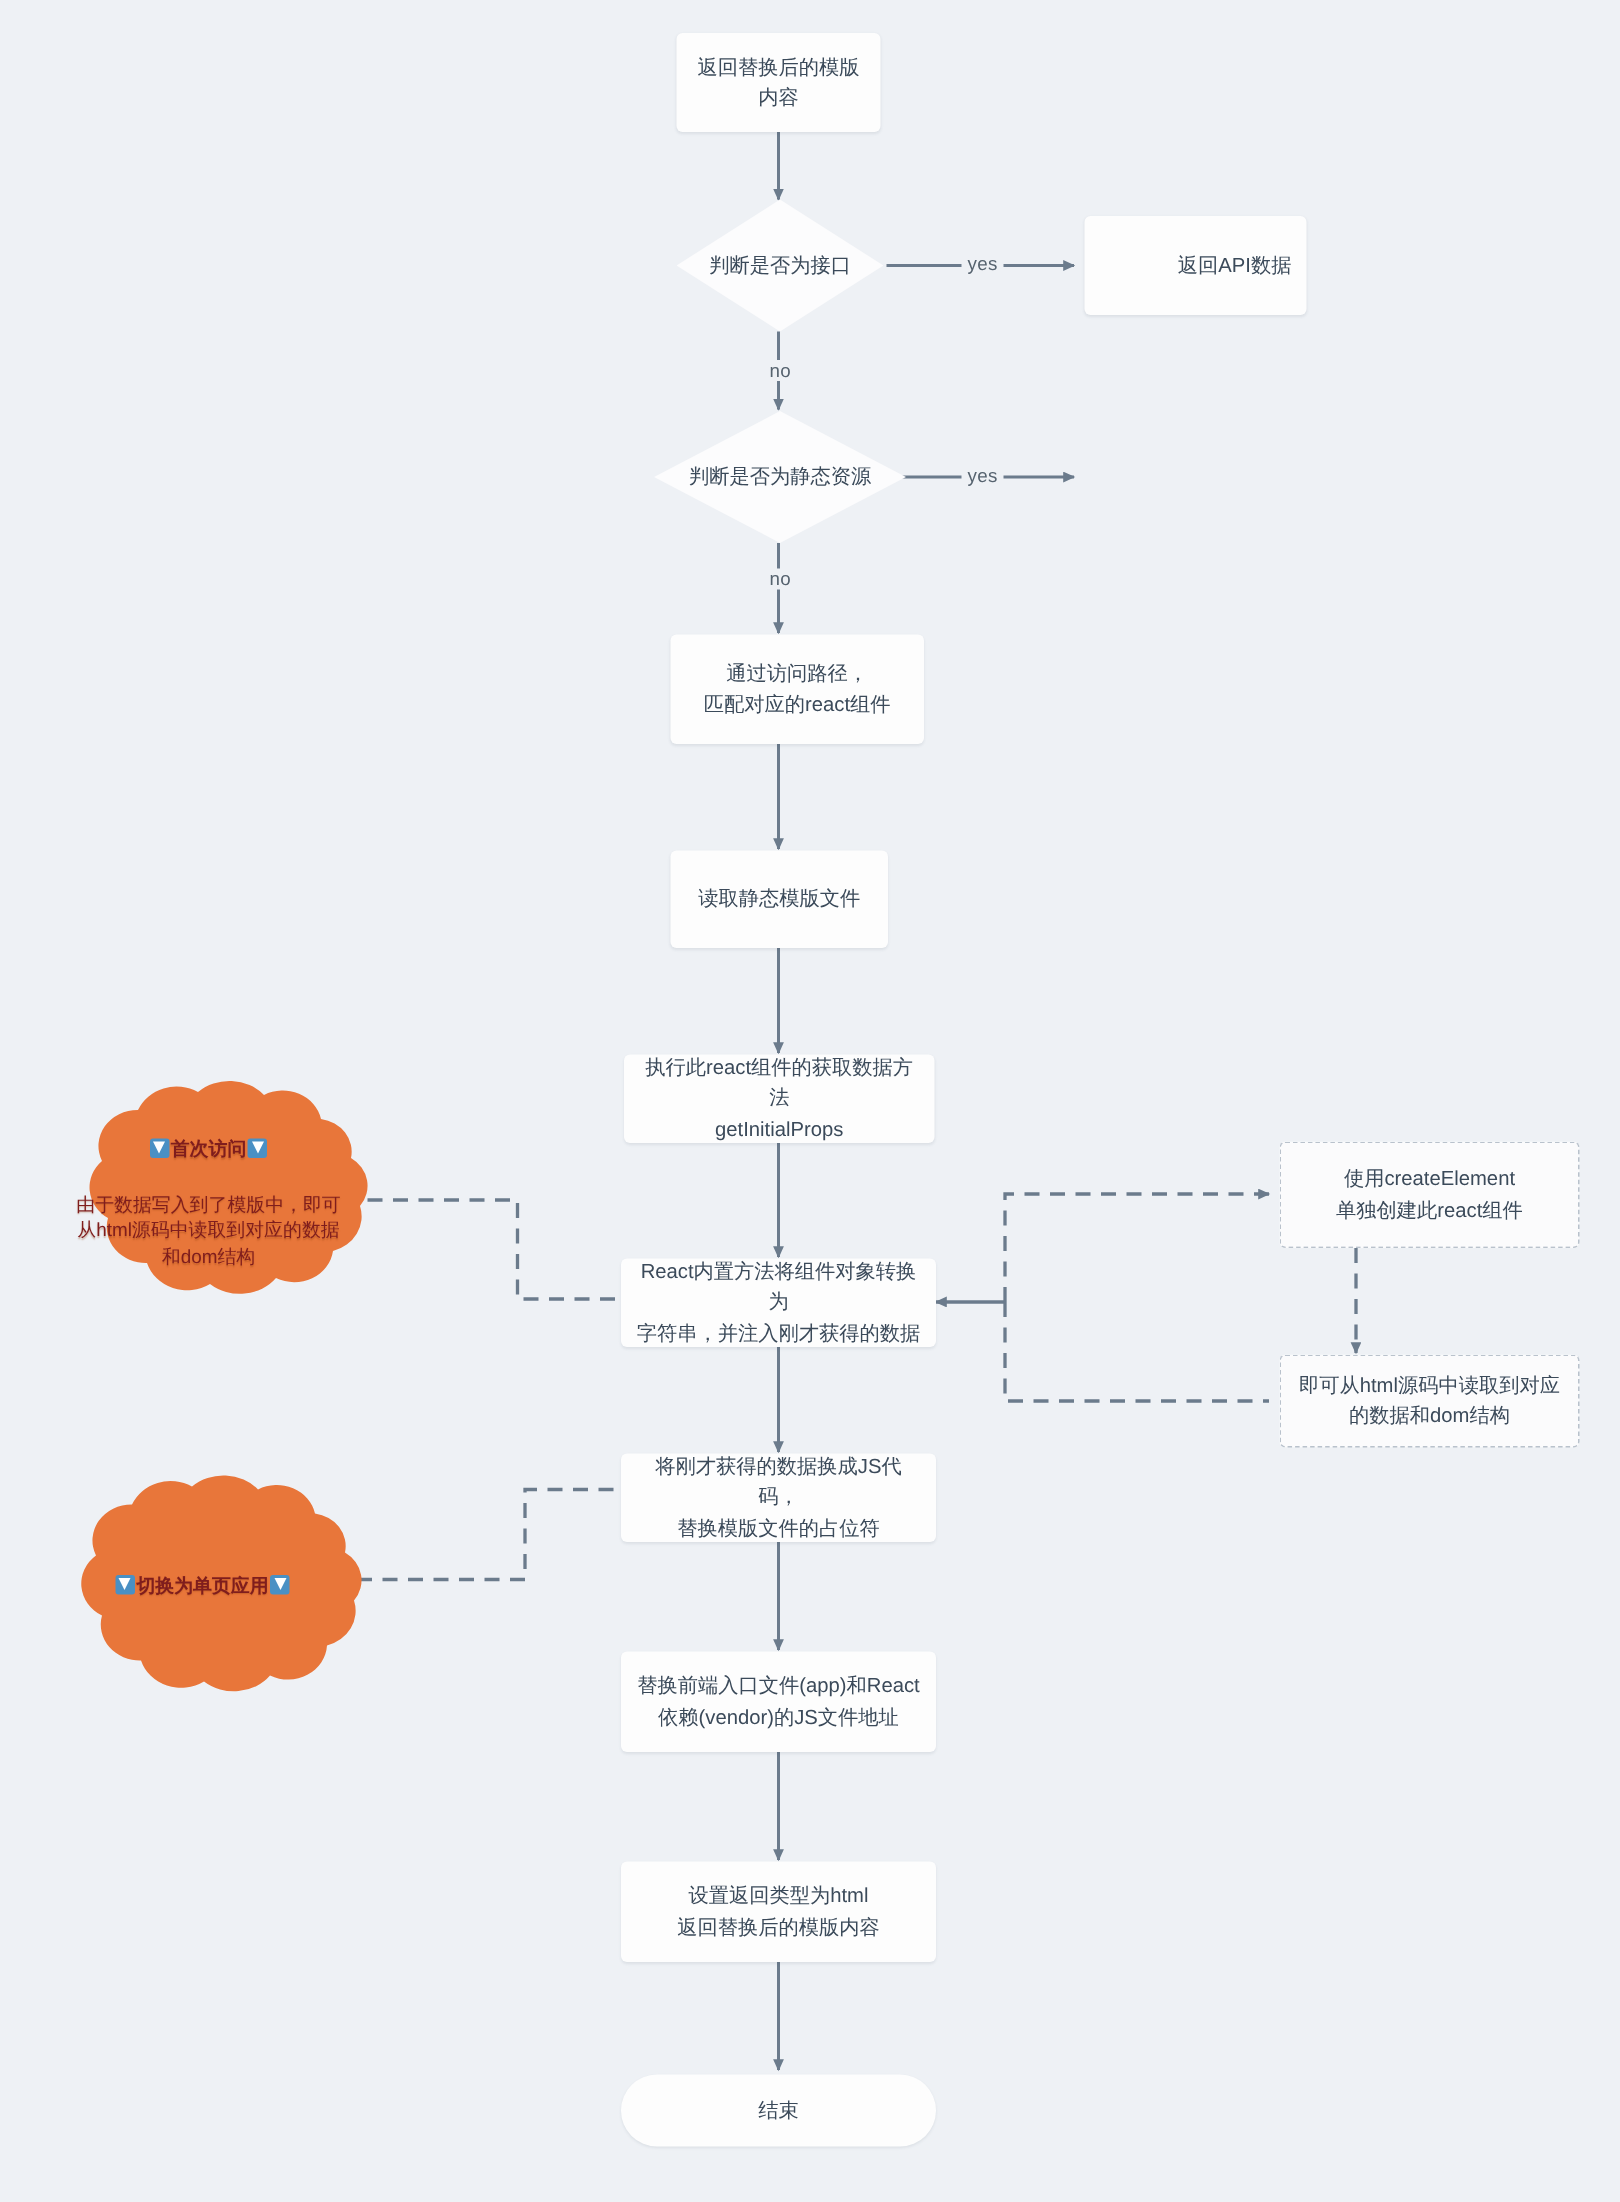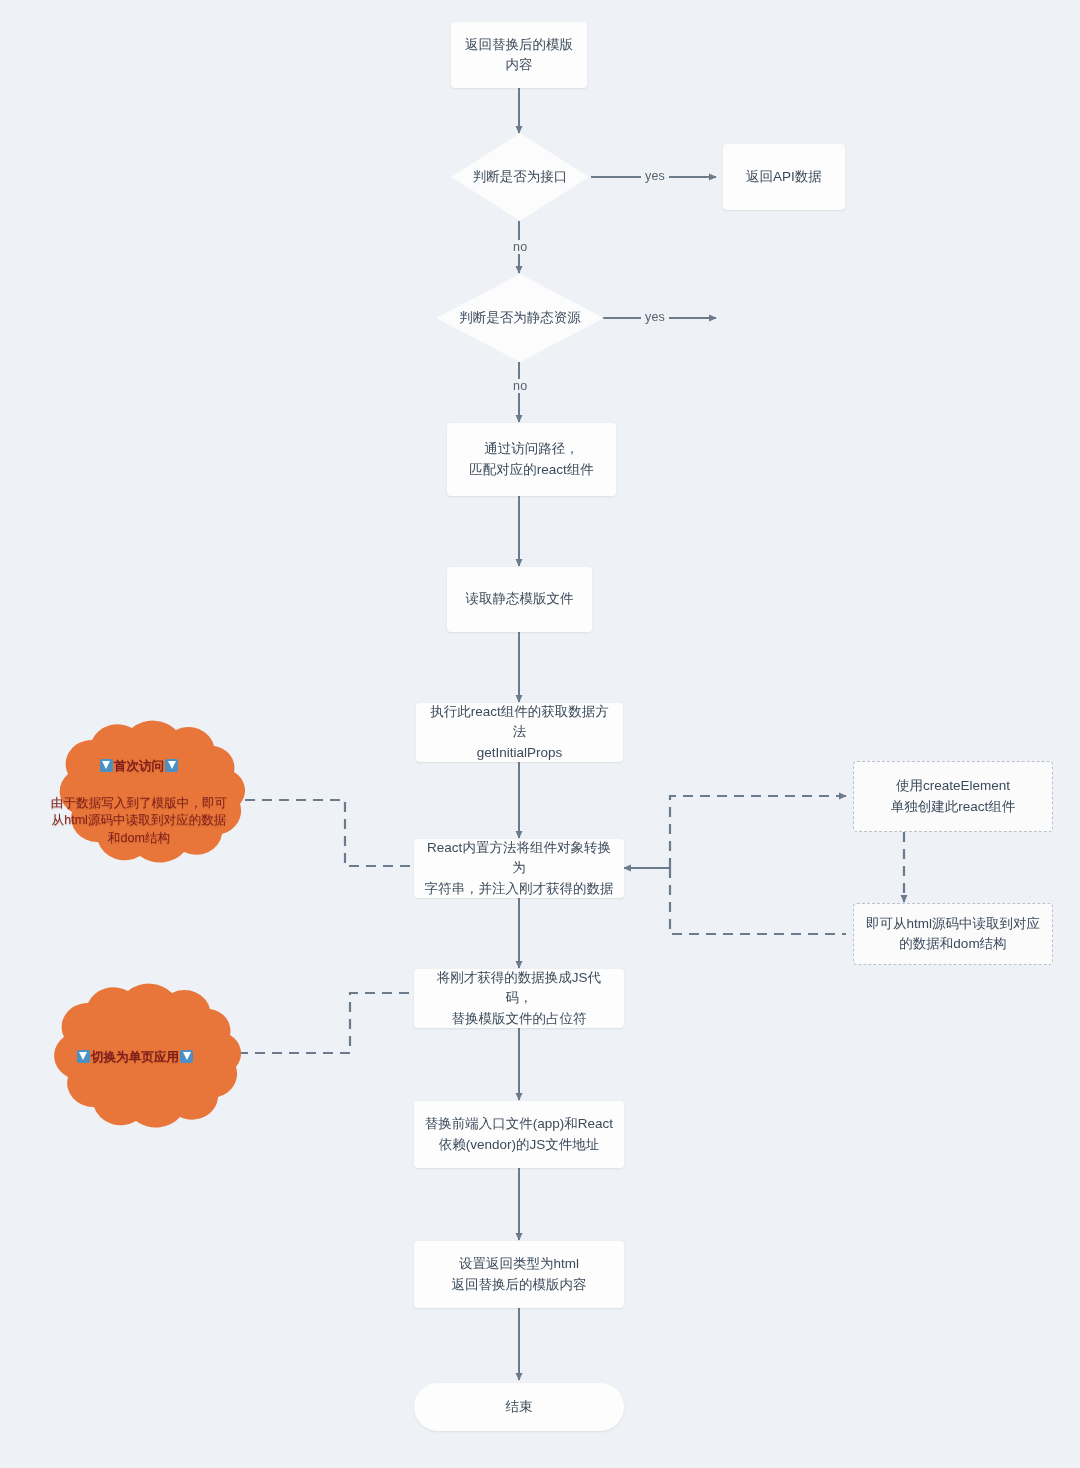--- a/index.html
+++ b/index.html
@@ -194,21 +194,21 @@
 
   <div class="node" style="left:451px; top:22px; width:136px; height:66px;">
     <span class="txt">返回替换后的模版内容</span>
   </div>
 
   <div class="diamond" style="left:451px; top:133px; width:138px; height:88px;">
     <span class="shape"></span>
     <span class="txt">判断是否为接口</span>
   </div>
 
-  <div class="node" style="left:723px; top:144px; width:122px; height:66px;">
+  <div class="node" style="left:723px; top:144px; width:148px; height:66px;justify-content:flex-end;">
     <span class="txt">返回API数据</span>
   </div>
 
   <div class="diamond" style="left:436px; top:274px; width:168px; height:88px;">
     <span class="shape"></span>
     <span class="txt">判断是否为静态资源</span>
   </div>
 
 
   <div class="node" style="left:447px; top:423px; width:169px; height:73px;">

